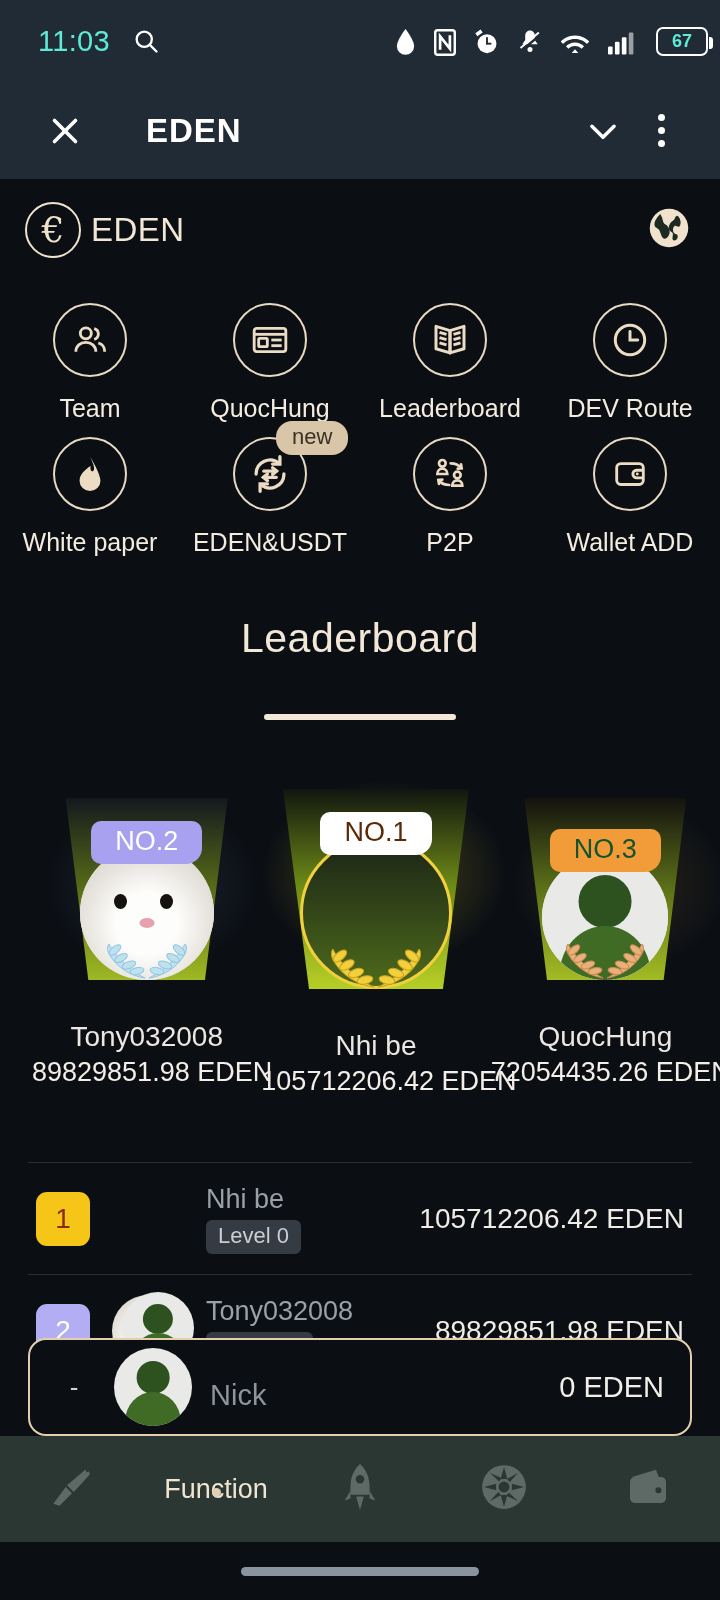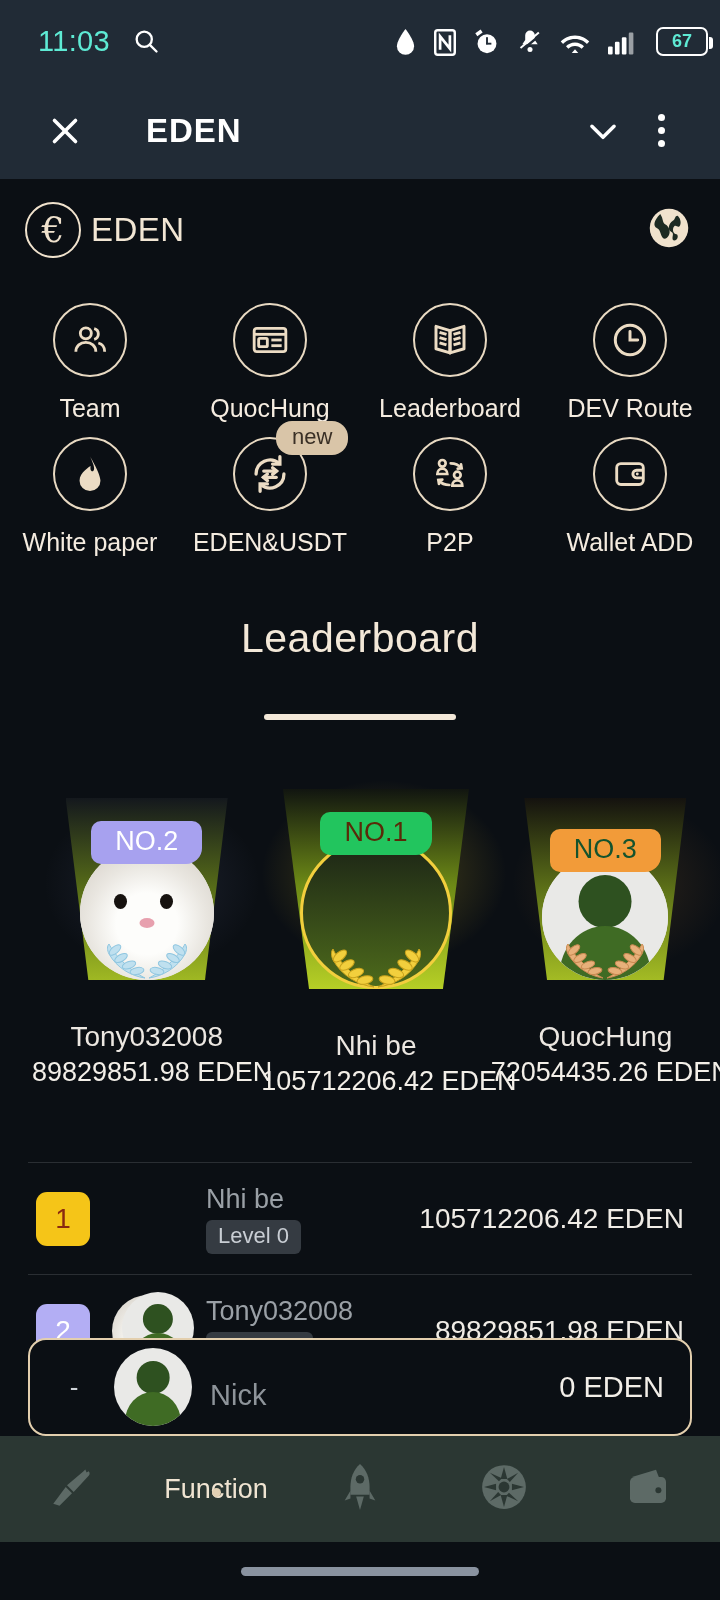--- a/index.html
+++ b/index.html
@@ -99,21 +99,21 @@
   .pod2 .stand { background: linear-gradient(to top, #14181d 0%, #5a7018 52%, #9fb823 100%); }
   .pod3 .stand { background: linear-gradient(to top, #14120f 0%, #5f7418 52%, #a3bb24 100%); }
   .pod-inner { position: absolute; left: 0; right: 0; bottom: 0; display: flex; flex-direction: column; align-items: center; }
 
   .av-wrap { position: relative; display: flex; flex-direction: column; align-items: center; }
   .numtag {
     position: relative; z-index: 4;
     font-size: 27px; padding: 5px 24px 7px;
     border-radius: 10px 10px 10px 10px; margin-bottom: -18px;
   }
-  .tag1 { background: #22c55e; color: #5a2a08; border-bottom-right-radius: 16px; }
+  .tag1 { background: #ffffff; color: #5a2a08; border-bottom-right-radius: 16px; }
   .tag2 { background: #a7a1ef; color: #ffffff; border-bottom-right-radius: 16px; }
   .tag3 { background: #f29b39; color: #14532d; border-bottom-right-radius: 16px; }
 
   .avatar { border-radius: 50%; overflow: hidden; position: relative; z-index: 2; }
   .av1 { width: 152px; height: 152px; border: 3px solid #f2cf3d;
          background: linear-gradient(to bottom, #1b2416, #4d6a1b); }
   .av2 { width: 134px; height: 134px; background: #e8e6e3; }
   .av3 { width: 126px; height: 126px; background: #e6e6e4; }
   .default-av { width: 100%; height: 100%; background: #e9e9e7; position: relative; }
   .default-av::before {

